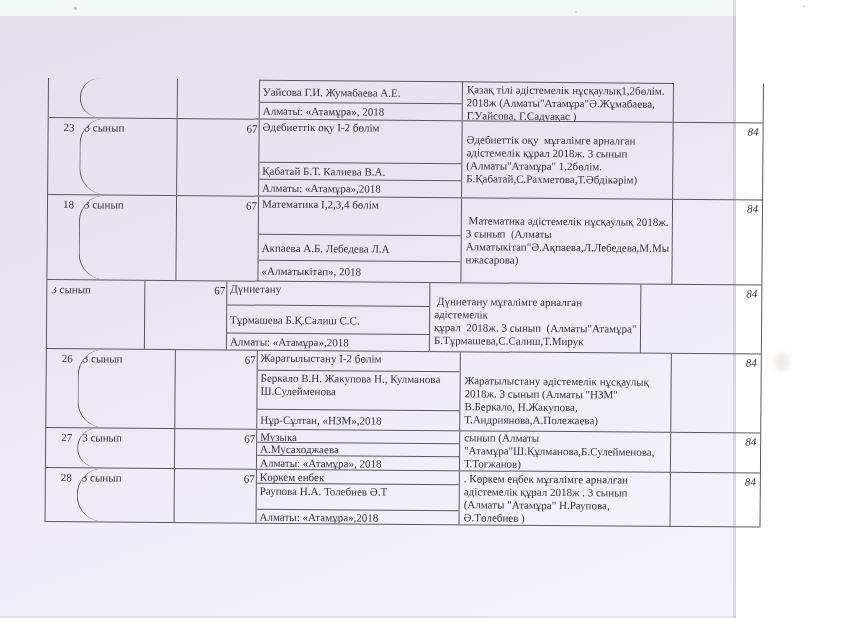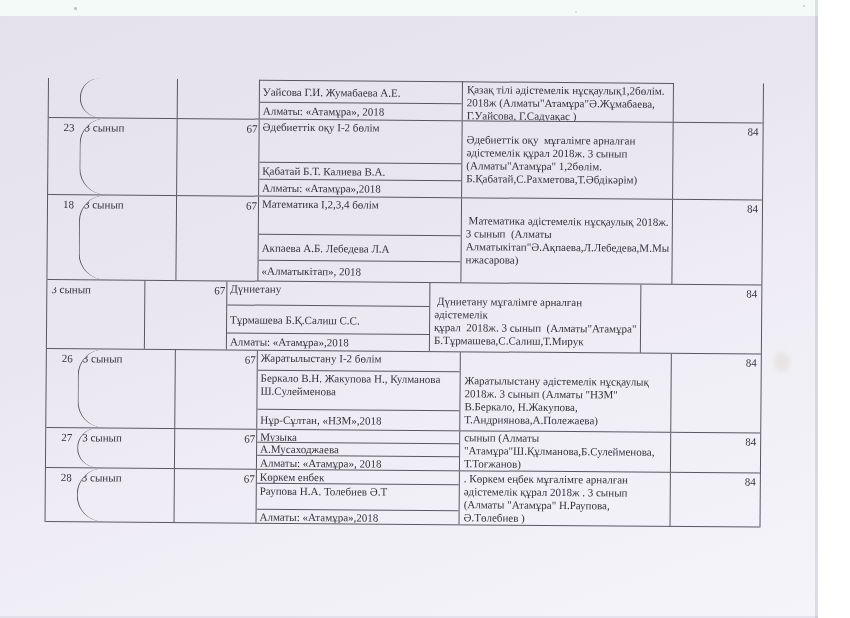--- a/index.html
+++ b/index.html
@@ -1,18 +1,18 @@
 <!DOCTYPE html>
 <html><head>
 <meta charset="utf-8">
 <style>
   html,body{margin:0;padding:0;}
   body{width:850px;height:618px;overflow:hidden;background:#fff;}
   .scan{
-    position:relative;width:818px;height:618px;
+    position:relative;width:736px;height:618px;
     background:linear-gradient(160deg,#e5e1eb 0%,#eae6f0 40%,#f1eff6 70%,#f5f4fa 100%);
     font-family:"Liberation Serif","DejaVu Serif",serif;
     color:#34323b;
   }
   .scan-band-top{position:absolute;left:0;top:0;width:100%;height:16px;background:#f3faf8;}
   .edge-right{position:absolute;right:0;top:0;width:3px;height:100%;background:rgba(110,105,130,.18);}
   .edge-bottom{position:absolute;left:0;bottom:0;width:100%;height:2px;background:rgba(120,115,140,.12);}
   .speck{position:absolute;border-radius:50%;}
   .speck.s1{left:74px;top:7px;width:3px;height:3px;background:#8e96a4;opacity:.6;}
   .speck.s2{left:803px;top:5px;width:2px;height:2px;background:#9aa1ad;opacity:.5;}
@@ -27,21 +27,21 @@
     font-size:11px;line-height:13px;
   }
   .trow{display:flex;box-sizing:border-box;border-bottom:1px solid #5a5761;}
   .c{box-sizing:border-box;overflow:hidden;}
   .c + .c{border-left:1px solid #5a5761;}
   .c-no{width:31px;text-align:right;padding:3px 5px 0 0;}
   .c-grade{width:97px;padding:3px 0 0 4px;border-radius:26px;}
   .c-cnt{width:82px;text-align:right;padding:3px 1px 16px 0;}
   .c-book{width:203px;display:flex;flex-direction:column;}
   .c-desc{width:211px;display:flex;align-items:center;padding:1px 2px 2px 4px;}
-  .c-qty{flex:1;text-align:right;padding:2px 4px 0 0;}
+  .c-qty{flex:1;text-align:right;padding:2px 4px 0 0;font-style:italic;}
   .bt{border-top:1px solid #5a5761;}
   .va-top{align-items:flex-start;}
   .va-end{align-items:flex-end;padding-bottom:4px;}
   .desc-text{white-space:pre-wrap;word-break:break-word;}
   .sub{box-sizing:border-box;padding:1px 2px 0 3px;white-space:pre-wrap;display:flex;align-items:center;overflow:hidden;}
   .sub.title{align-items:flex-start;}
   .sub.top-align{align-items:flex-start;}
   .sub.pub{flex:1;}
 </style>
 </head>

